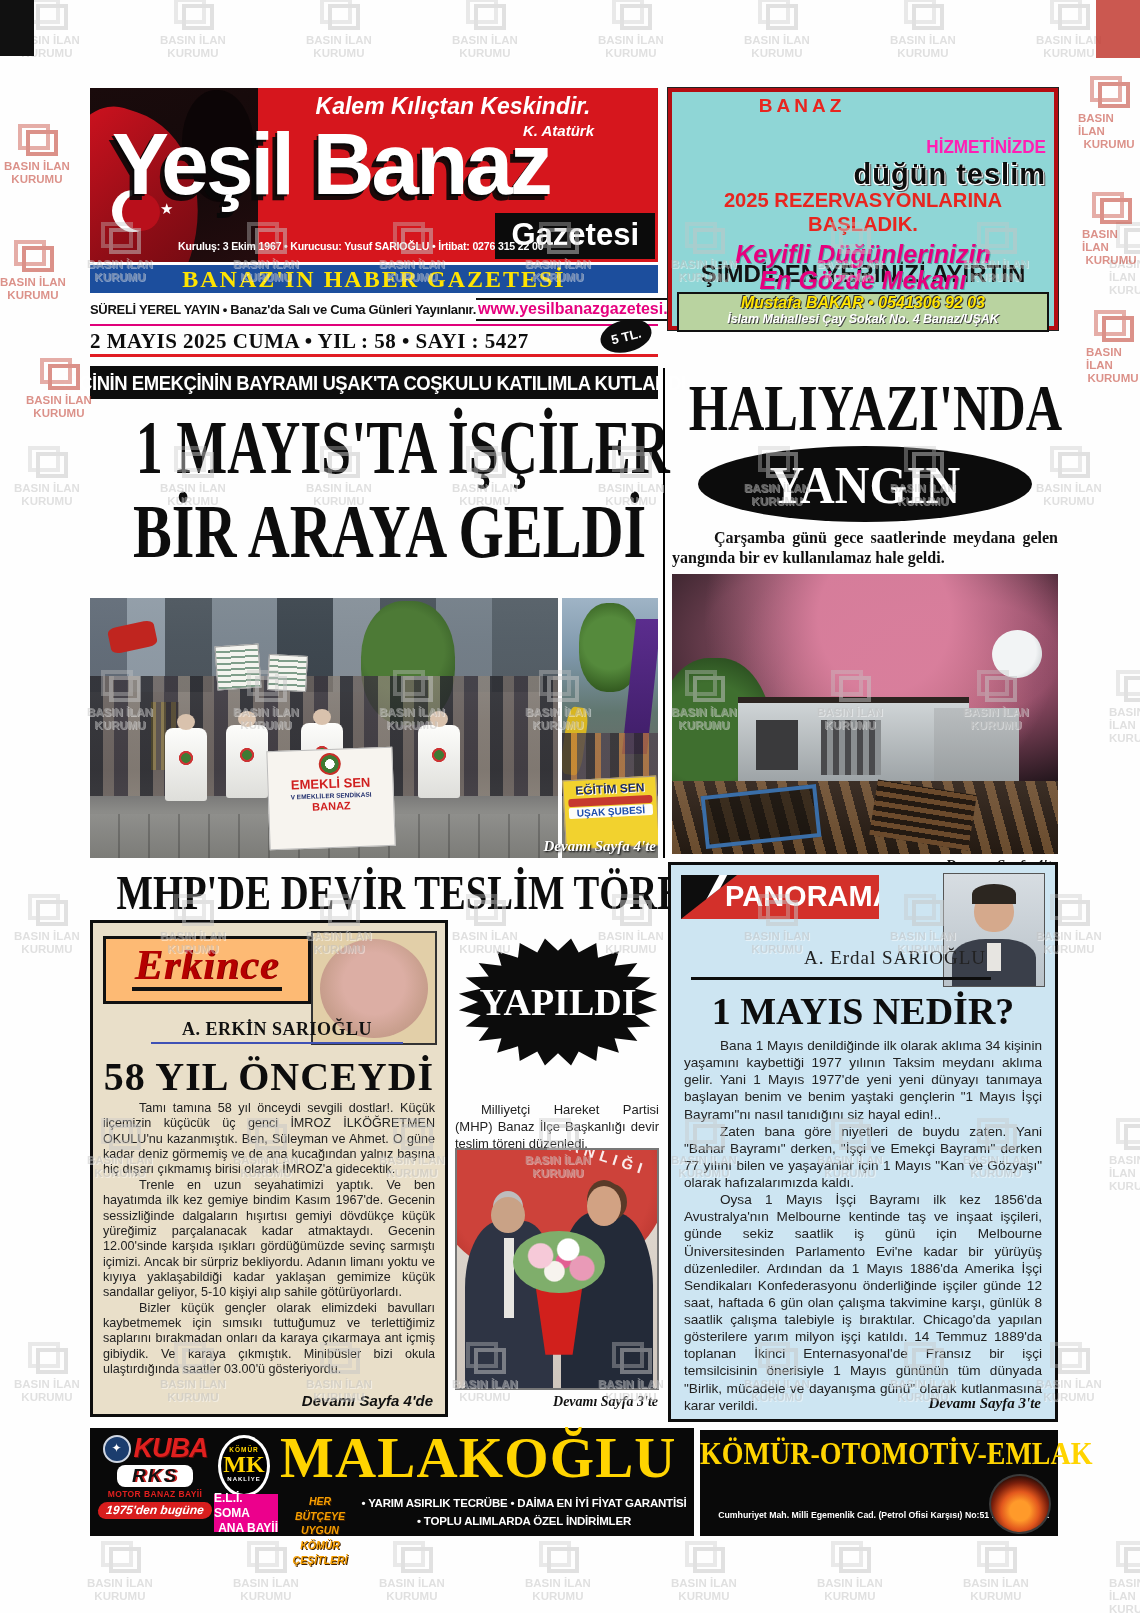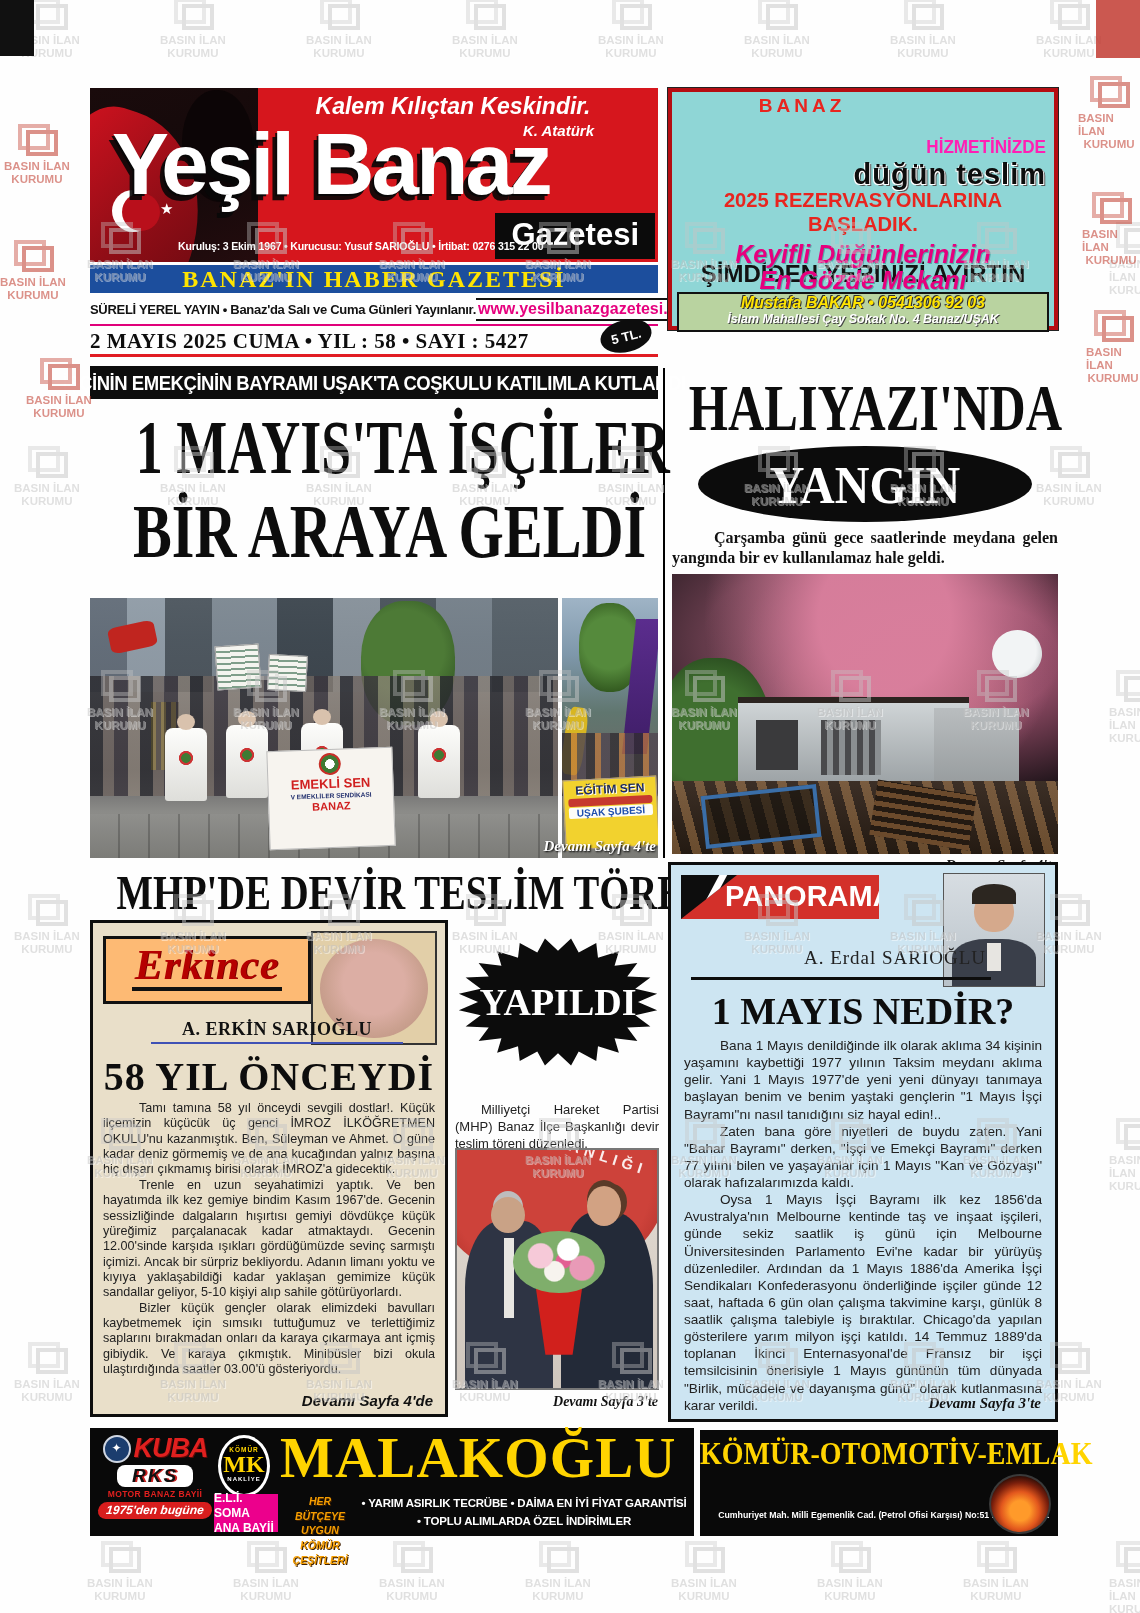--- a/index.html
+++ b/index.html
@@ -275,21 +275,21 @@
   .kuba-since{margin-top:3px;background:#d81d1d;border-radius:9px;color:#fff;
       font:italic bold 12px/17px "Liberation Sans",sans-serif;transform:skewX(-6deg);}
   .mk-circle{position:absolute;left:128px;top:7px;width:52px;height:62px;background:#000;
       border:3px solid #fff;border-radius:50%;text-align:center;box-sizing:border-box;}
   .mk-top{color:#ffd400;font:bold 6.5px "Liberation Sans",sans-serif;letter-spacing:1px;margin-top:8px;}
   .mk-main{color:#ffd400;font:bold 24px/0.95 "Liberation Serif",serif;}
   .mk-bottom{color:#fff;font:bold 6px "Liberation Sans",sans-serif;letter-spacing:1px;}
   .mala-title{position:absolute;left:190px;top:2px;color:#ffd400;white-space:nowrap;
       font:bold 50px/1 "Liberation Serif",serif;letter-spacing:1px;transform:scale(1.14,1.12);transform-origin:left top;}
   .eli-box{position:absolute;left:124px;top:66px;width:64px;height:38px;background:#ec008c;color:#fff;
-      display:flex;flex-direction:column;align-items:flex-start;justify-content:center;
+      display:flex;flex-direction:column;align-items:flex-end;justify-content:center;
       font:bold 12px/1.25 "Liberation Sans",sans-serif;}
   .budget{position:absolute;left:194px;top:66px;width:72px;color:#f59e00;text-align:center;
       font:italic bold 10.5px/1.4 "Liberation Sans",sans-serif;text-shadow:1px 1px 0 #402000;}
   .promo{position:absolute;left:268px;top:67px;width:332px;color:#fff;text-align:center;
       font:bold 11.5px/1.55 "Liberation Sans",sans-serif;letter-spacing:-.2px;}
 
   #ad-right{left:700px;top:1430px;width:358px;height:106px;background:#090909;z-index:2;}
   .kom-title{position:absolute;left:0;top:5px;width:100%;text-align:center;color:#ffd400;white-space:nowrap;
       font:bold 28px "Liberation Serif",serif;transform:scaleY(1.15);transform-origin:center top;}
   .kom-tel{position:absolute;left:7px;top:44px;width:280px;height:29px;background:#ffe400;

